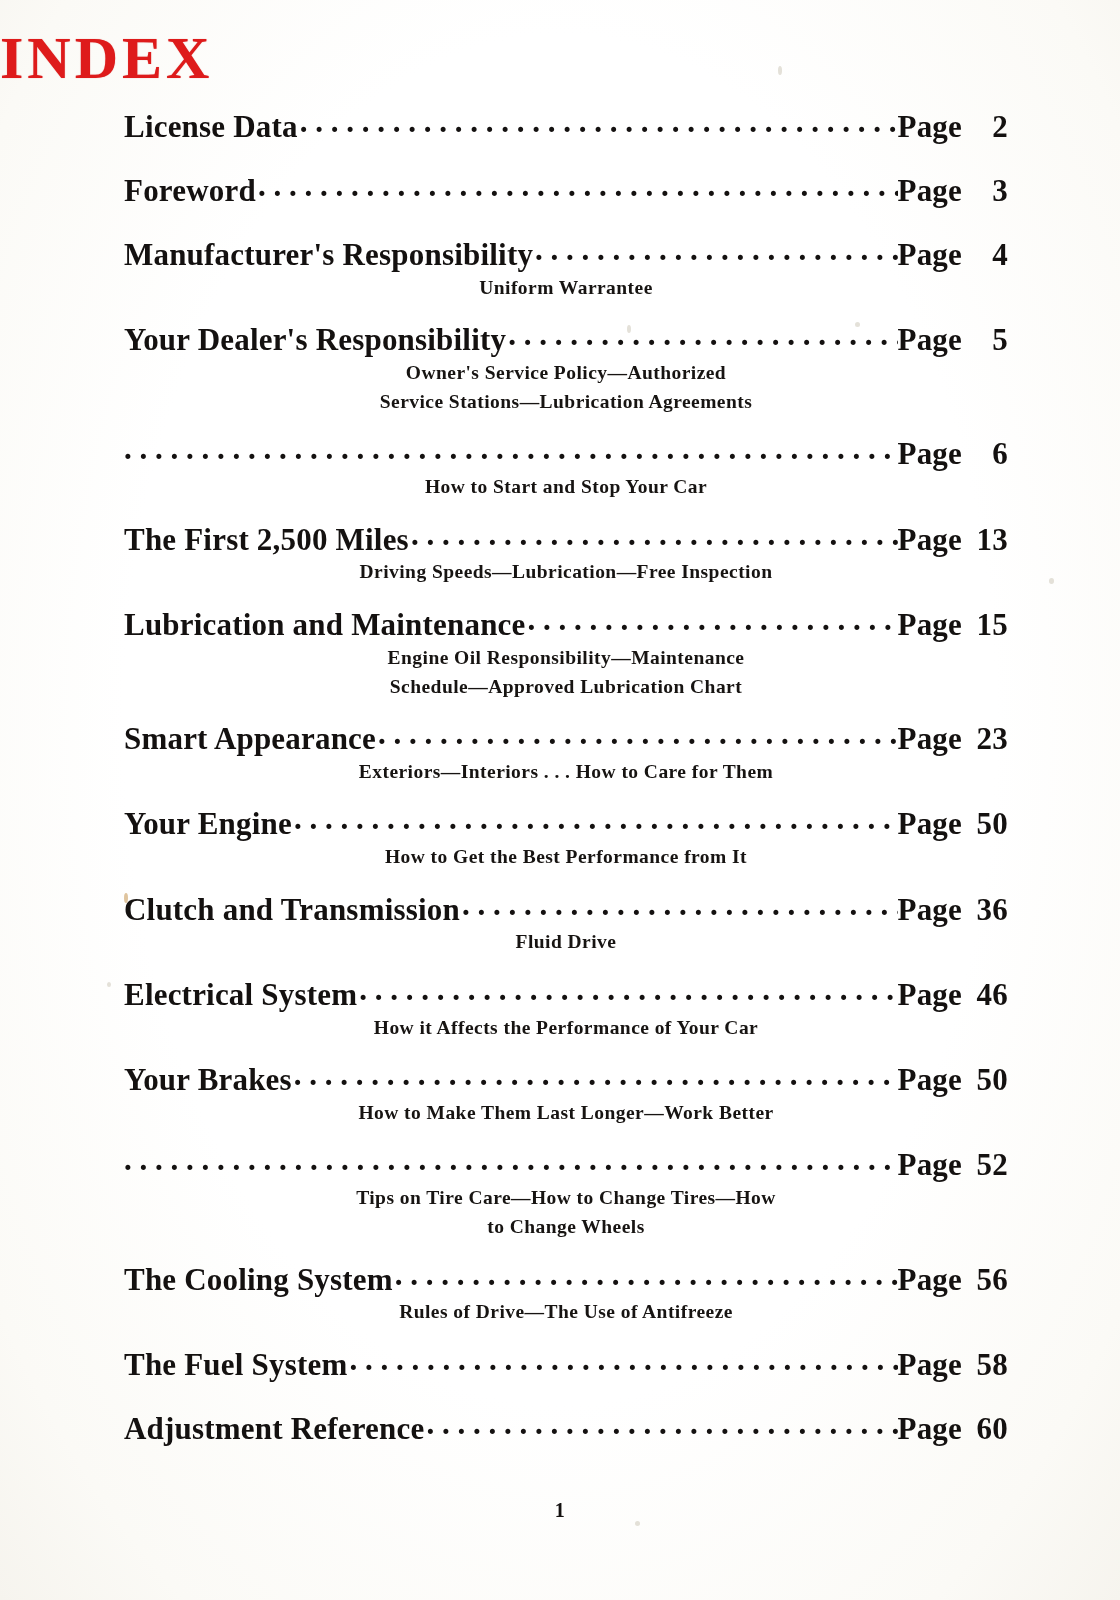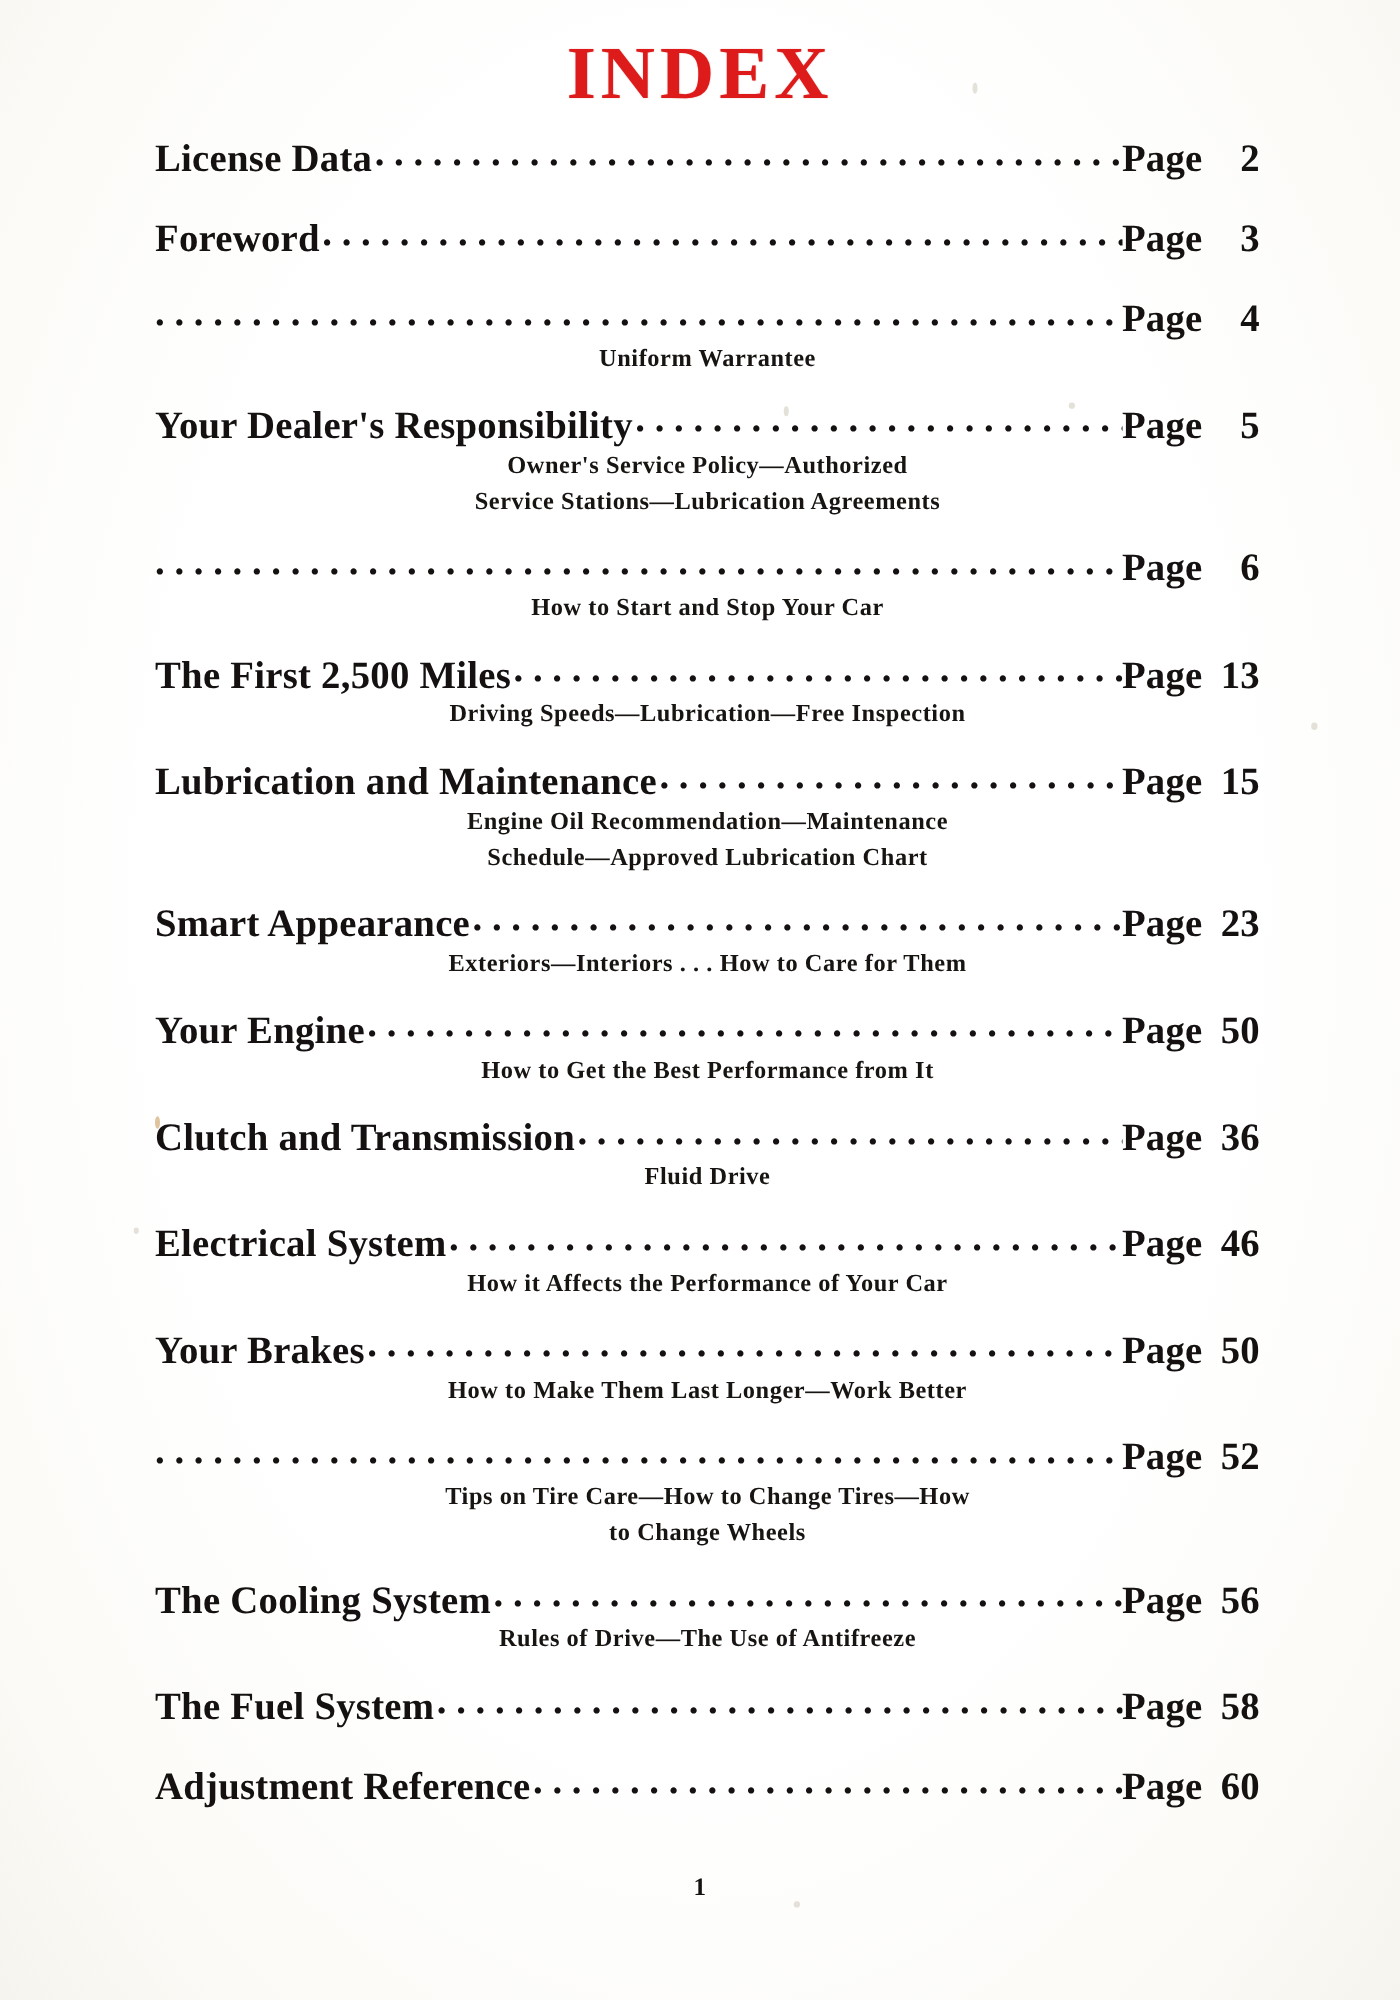--- a/index.html
+++ b/index.html
@@ -19,21 +19,21 @@
   .page {
     position: relative;
     width: 1120px;
     height: 1600px;
     box-sizing: border-box;
     background:
       radial-gradient(ellipse at 50% 45%, #ffffff 55%, #fbfaf6 85%, #f6f4ee 100%);
   }
 
   .page-title {
-    text-align: center;
+    text-align: left;
     color: #de1b1b;
     font-family: "Liberation Serif", "DejaVu Serif", serif;
     font-weight: bold;
     font-size: 60px;
     letter-spacing: 4px;
     line-height: 1;
     padding-top: 28px;
     margin: 0 0 18px 0;
     text-shadow: 0 0 1px rgba(190,20,20,0.45);
   }
@@ -146,20 +146,21 @@
         <div class="entry-line">
           <span class="entry-title">Foreword</span>
           <span class="leader"></span>
           <span class="page-label">Page</span>
           <span class="page-num">3</span>
         </div>
       </div>
       <div class="sp-md"></div>
       <div class="entry">
         <div class="entry-line">
+          <span class="entry-title">Manufacturer's Responsibility</span>
           <span class="leader"></span>
           <span class="page-label">Page</span>
           <span class="page-num">4</span>
         </div>
         <div class="sub">Uniform Warrantee</div>
       </div>
       <div class="sp-sm"></div>
       <div class="entry">
         <div class="entry-line">
           <span class="entry-title">Your Dealer's Responsibility</span>
@@ -190,21 +191,21 @@
         <div class="sub">Driving Speeds—Lubrication—Free Inspection</div>
       </div>
       <div class="sp-sm"></div>
       <div class="entry">
         <div class="entry-line">
           <span class="entry-title">Lubrication and Maintenance</span>
           <span class="leader"></span>
           <span class="page-label">Page</span>
           <span class="page-num">15</span>
         </div>
-        <div class="sub">Engine Oil Recommendation—Maintenance</div>
+        <div class="sub">Engine Oil Responsibility—Maintenance</div>
         <div class="sub">Schedule—Approved Lubrication Chart</div>
       </div>
       <div class="sp-sm"></div>
       <div class="entry">
         <div class="entry-line">
           <span class="entry-title">Smart Appearance</span>
           <span class="leader"></span>
           <span class="page-label">Page</span>
           <span class="page-num">23</span>
         </div>

